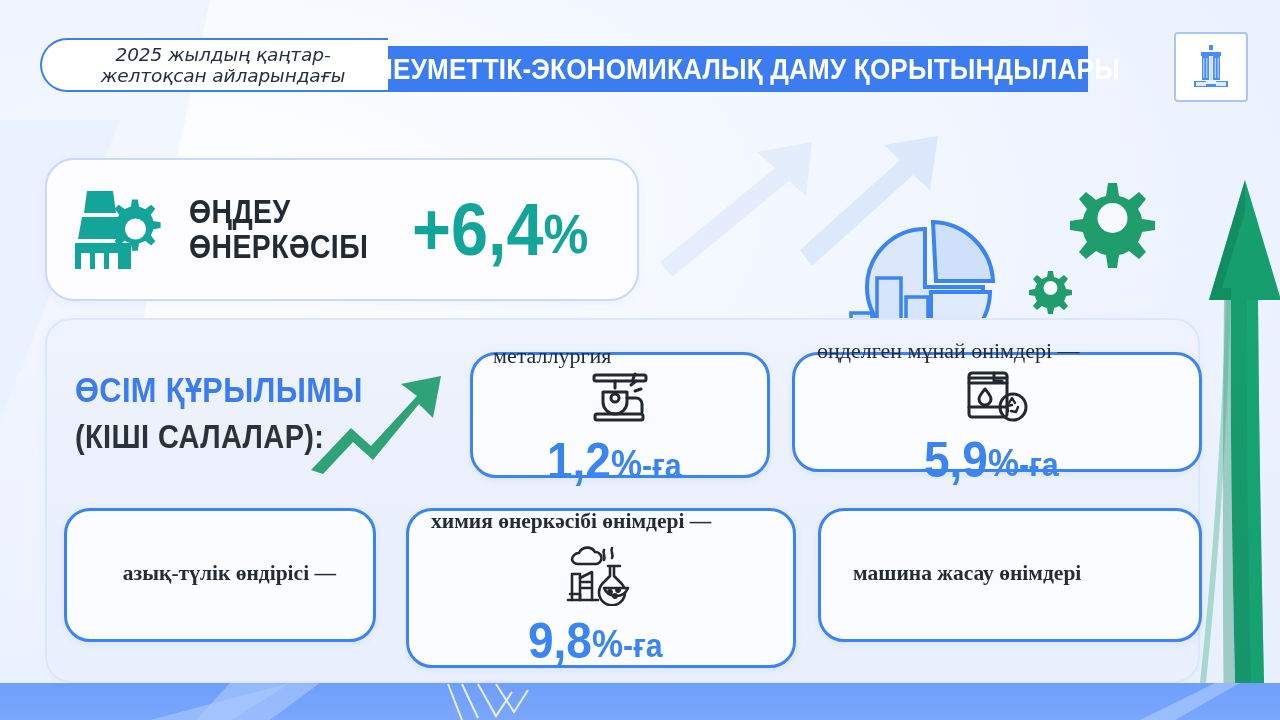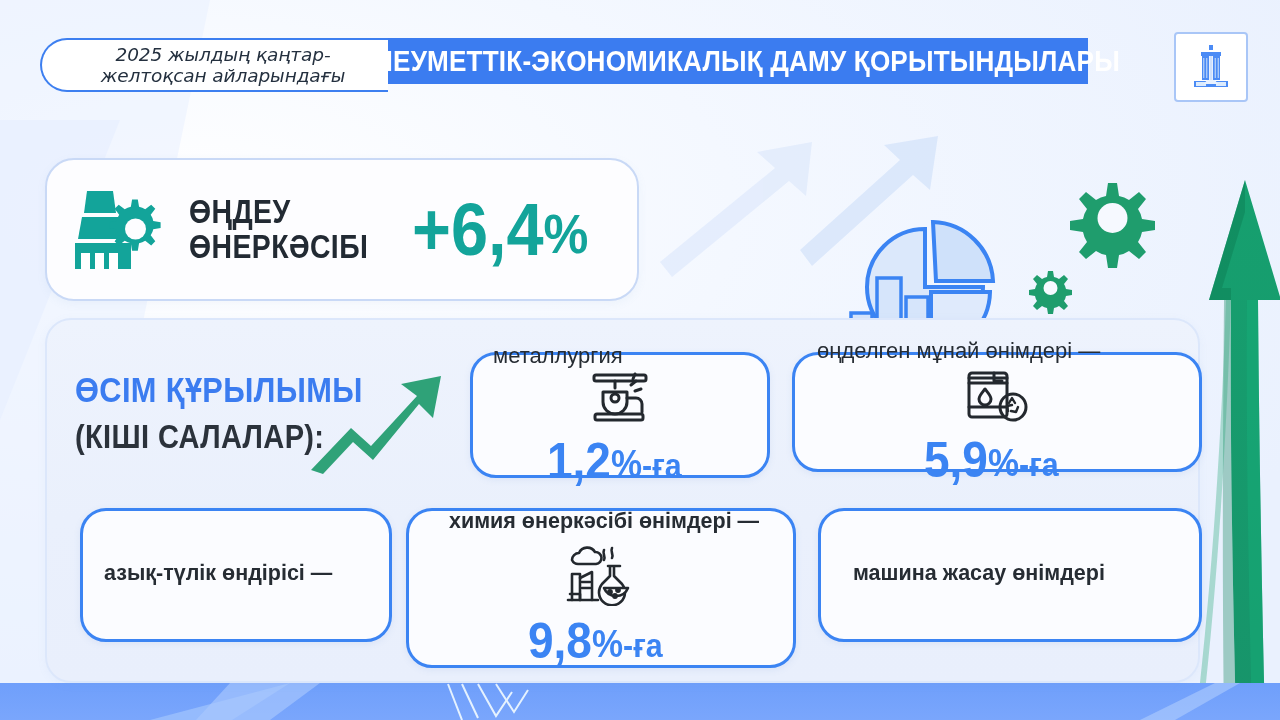--- a/index.html
+++ b/index.html
@@ -8,21 +8,21 @@
     font-family:"Liberation Sans","DejaVu Sans",sans-serif;
     background:#ffffff;
   }
   #stage{position:absolute;inset:0;width:1280px;height:720px;overflow:hidden;
     background:
       radial-gradient(1200px 600px at 15% 30%, #ffffff 0%, #f4f8ff 45%, #eaf1fe 100%);
   }
   .bg-svg{position:absolute;inset:0;width:1280px;height:720px;}
 
   
-  .header{position:absolute;left:40px;top:38px;display:flex;align-items:flex-start;height:54px;}
+  .header{position:absolute;left:40px;top:38px;display:flex;align-items:flex-end;height:54px;}
   .header-pill{
     display:flex;align-items:center;justify-content:center;
     width:348px;height:54px;box-sizing:border-box;
     border:2.5px solid #3d7ff0;border-right:none;
     border-radius:28px 0 0 28px;background:#ffffff;
     padding:0 14px 0 30px;
   }
   .header-pill span{
     font-family:"DejaVu Sans",sans-serif;
     font-style:italic;font-weight:400;font-size:18.5px;line-height:1.16;
@@ -87,34 +87,34 @@
   .scard{
     position:absolute;box-sizing:border-box;
     border:3px solid #3b84f3;border-radius:26px;
     background:#fbfcff;
     display:flex;flex-direction:column;justify-content:center;
     box-shadow:0 2px 7px rgba(90,130,200,.10);
   }
   .scard .title{
     font-size:22px;font-weight:400;color:#262c33;line-height:1.1;
     white-space:nowrap;margin-bottom:2px;
-    font-family:Liberation Sans, sans-serif;
+    font-family:Liberation Serif, serif;
   }
   .scard .row{display:flex;align-items:center;gap:10px;flex-direction:column;}
   .scard .num{
     font-weight:700;font-size:50px;color:#3b84f3;line-height:1;
     transform:scaleX(0.92);transform-origin:left center;white-space:nowrap;
   }
   .scard .num .pct{font-size:38px;vertical-align:1px;}
   .scard .num .suf{font-size:33px;vertical-align:1px;}
 
   .c-metal{left:470px;top:352px;width:300px;height:126px;padding:0 20px;}
   .c-oil  {left:792px;top:352px;width:410px;height:120px;padding:0 22px;}
-  .c-food {left:80px; top:508px;width:312px;height:134px;padding:0 21px;}
-  .c-chem {left:406px;top:508px;width:390px;height:160px;padding:0 40px;gap:8px;}
+  .c-food {left:64px; top:508px;width:312px;height:134px;padding:0 37px;align-items:flex-end;}
+  .c-chem {left:406px;top:508px;width:390px;height:160px;padding:0 22px;gap:8px;}
   .c-mach {left:818px;top:508px;width:384px;height:134px;padding:0 32px;}
 
   .c-metal .title,.c-oil .title{font-size:22px;}
   .c-food .title,.c-chem .title,.c-mach .title{font-size:21.5px;font-weight:700;}
   .c-mach .num{font-size:48px;}
   svg{display:block;}
 </style>
 </head>
 <body>
 

